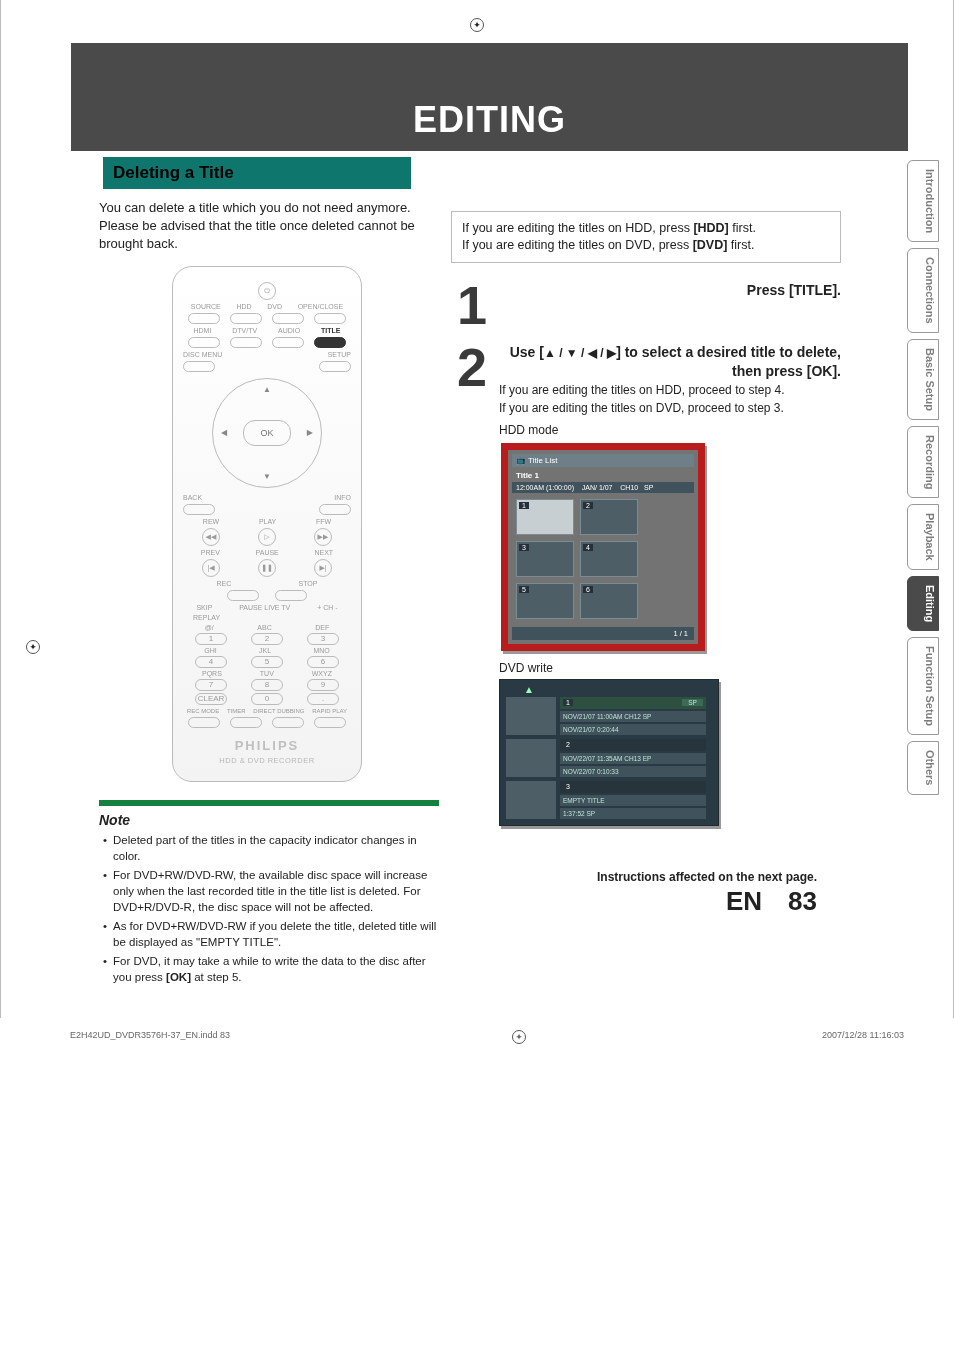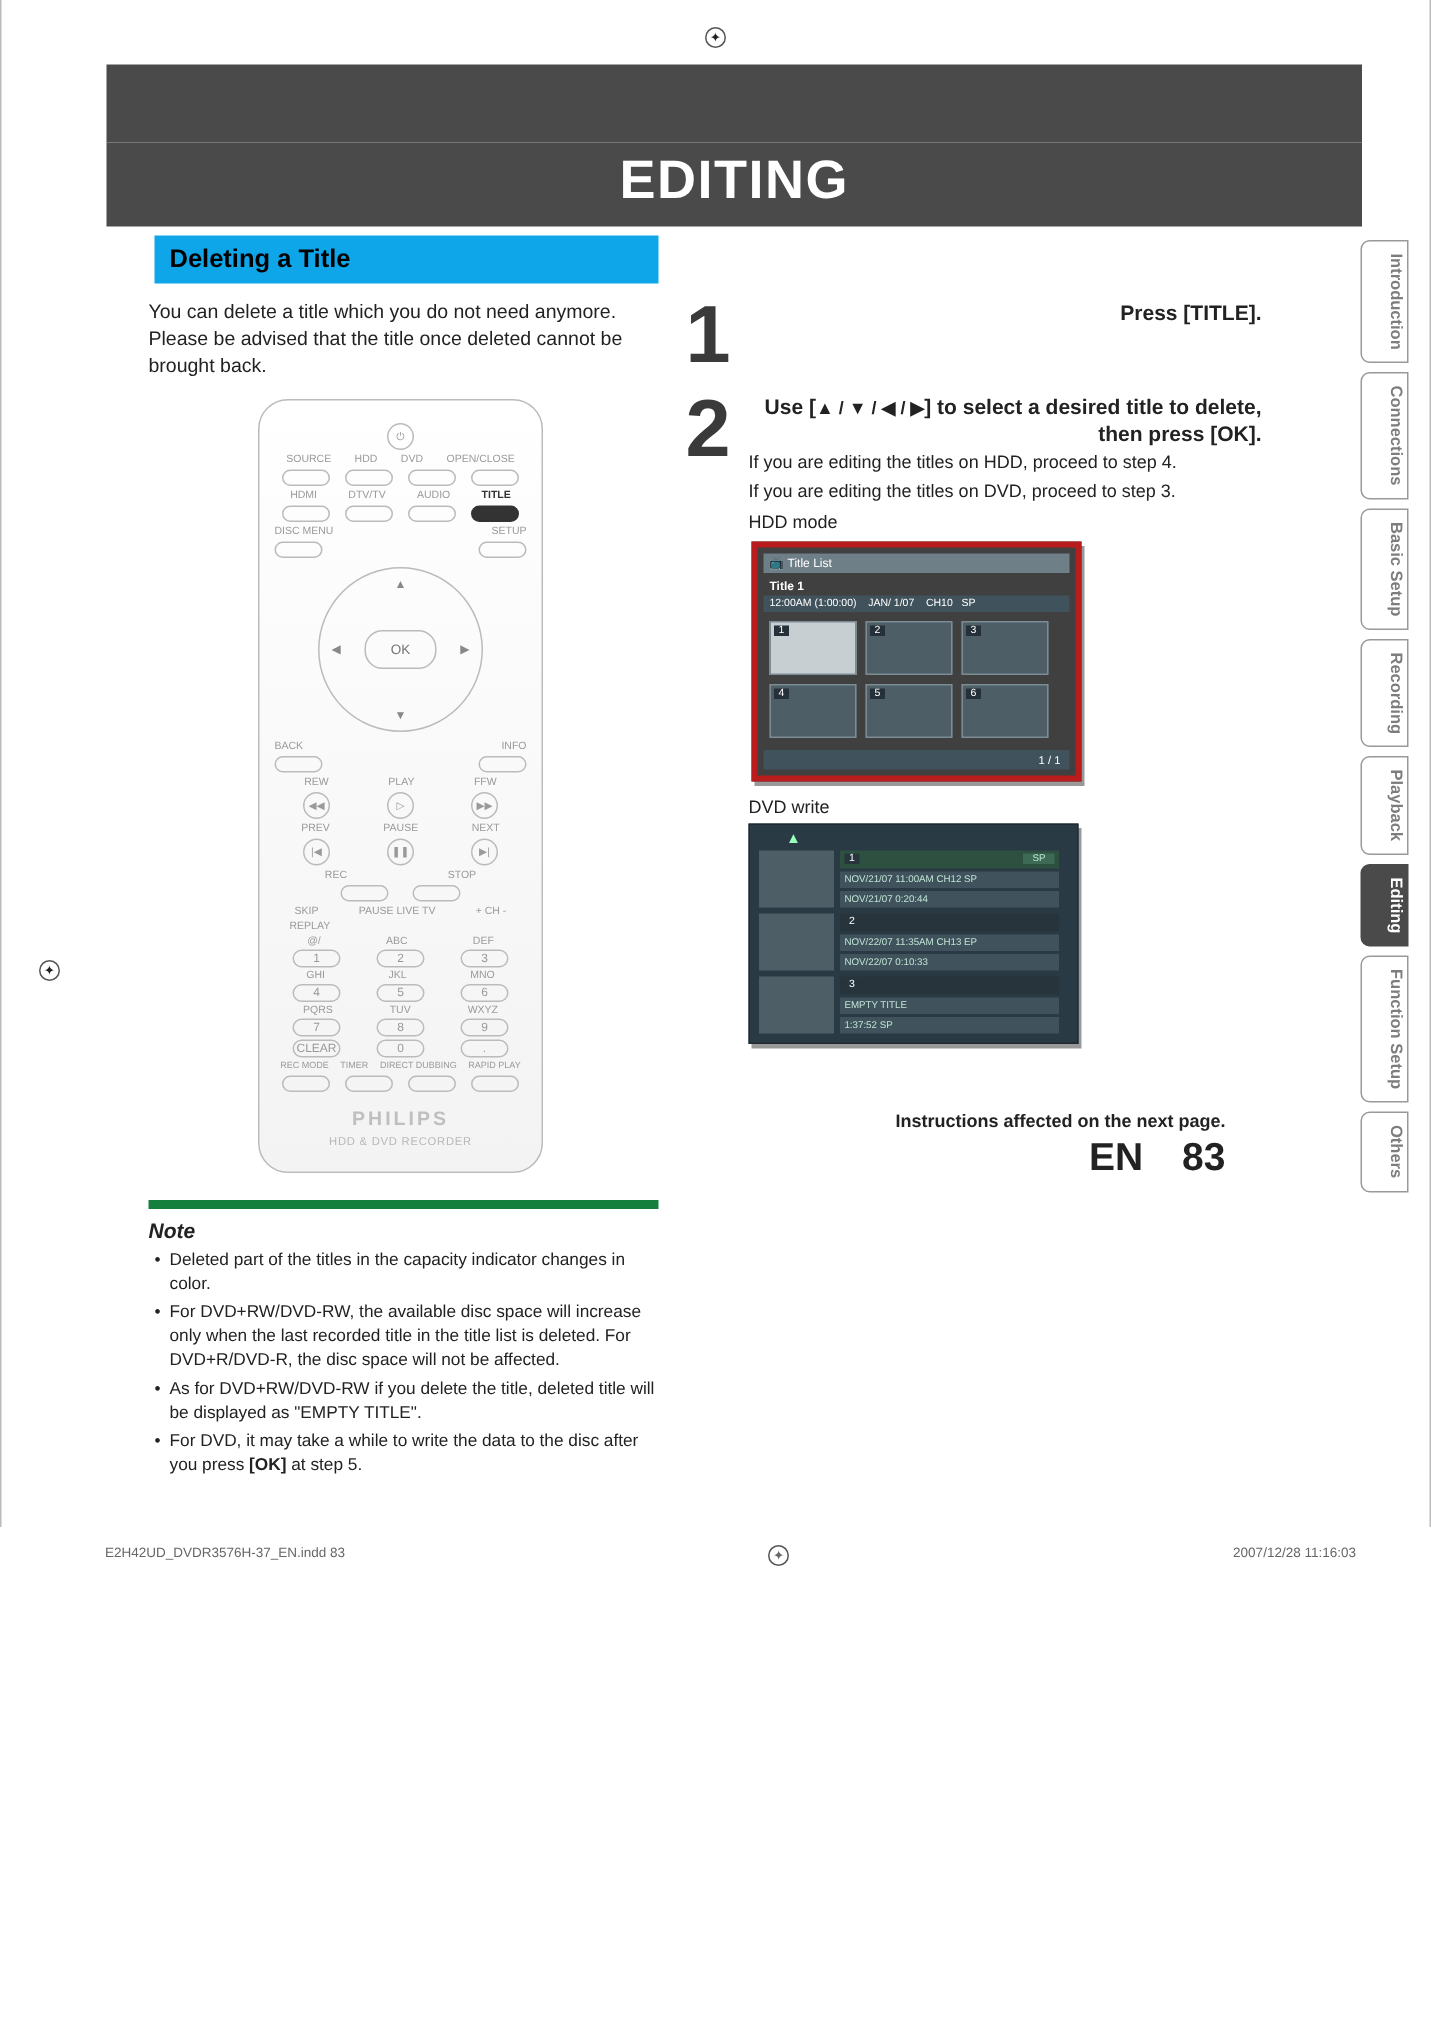--- a/index.html
+++ b/index.html
@@ -51,27 +51,27 @@
     background: #4a4a4a;
     color: #fff;
     text-align: center;
     font-size: 36px;
     font-weight: bold;
     letter-spacing: 1px;
     padding: 4px 0 10px 0;
   }
 
   .subheading {
-    background: #0ea5e9;
+    background: #0f766e;
     color: #000;
     font-size: 17px;
     font-weight: bold;
     padding: 6px 10px;
     margin: 6px 2px 10px 32px;
-    width: 336px;
+    width: 308px;
   }
 
   .content-wrap {
     display: flex;
     align-items: flex-start;
   }
   .col-left {
     width: 370px;
     padding-left: 28px;
     padding-right: 6px;
@@ -146,23 +146,23 @@
     font-size:54px; font-weight:bold; color:#3a3a3a; line-height:0.9;
     width:42px; flex-shrink:0; text-align:center;
   }
   .step-body { flex:1; padding-left:6px; }
   .step-body .step-title { font-size:14px; font-weight:bold; line-height:1.3;text-align:right; }
   .step-body .step-text { font-size:12px; line-height:1.35; margin-top:2px;}
 
   .arrow-sym { font-weight:bold; font-size:12px;}
 
   .screen {
-    background:#404040; color:#fff; font-size:8px;
-    width:220px; margin:6px 0 10px 2px; padding:4px;
-    border:4px solid #b91c1c; box-shadow:2px 3px 0 #999;
+    background:#737373; color:#fff; font-size:8px;
+    width:204px; margin:6px 0 10px 2px; padding:4px;
+    border:7px solid #b91c1c; box-shadow:2px 3px 0 #999;
   }
   .screen .scr-head{background:#6f7f87;padding:2px 4px;font-size:8px;margin-bottom:2px;}
   .screen .scr-meta{background:#40525b;padding:2px 4px;font-size:7px;}
   .thumbs{display:flex;flex-wrap:wrap;gap:6px;padding:6px 4px;}
   .thumb{width:58px;height:36px;background:#4d5e66;border:1px solid #7b8c94;position:relative;}
   .thumb.sel{background:#c8cfd3;color:#222;}
   .thumb .tn{position:absolute;top:2px;left:2px;font-size:7px;background:#263038;color:#fff;padding:0 3px;}
   .scr-foot{background:#40525b;text-align:right;padding:2px 6px;font-size:7.5px;margin-top:2px;}
 
   .screen2{
@@ -374,20 +374,28 @@
           <li>As for DVD+RW/DVD-RW if you delete the title, deleted title will be displayed as "EMPTY TITLE".</li>
           <li>
             <span>For DVD, it may take a while to write the data to the disc after you press </span><b>[OK]</b><span> at step 5.</span>
           </li>
         </ul>
       </div>
     </div>
 
     <div class="col-right">
 
+      <div class="hint-box">
+        <div>
+          <span>If you are editing the titles on HDD, press </span><b>[HDD]</b><span> first.</span>
+        </div>
+        <div>
+          <span>If you are editing the titles on DVD, press </span><b>[DVD]</b><span> first.</span>
+        </div>
+      </div>
 
       <div class="step">
         <div class="step-num">1</div>
         <div class="step-body">
           <div class="step-title">Press [TITLE].</div>
         </div>
       </div>
 
       <div class="step">
         <div class="step-num">2</div>

